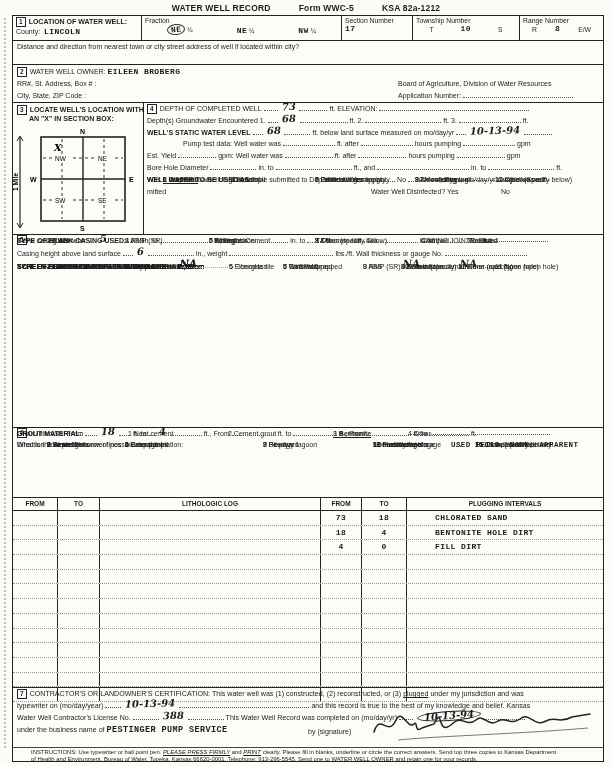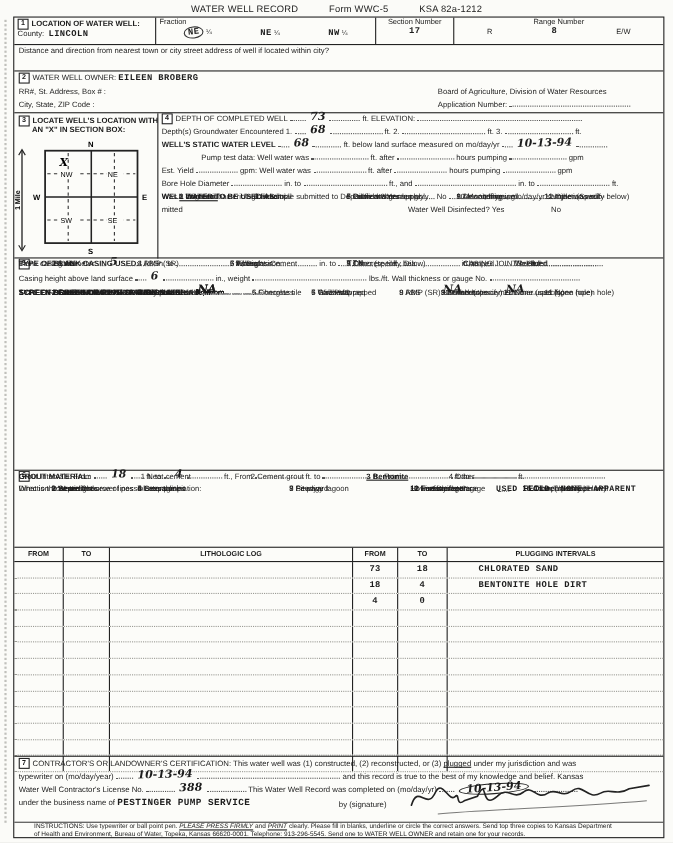--- a/index.html
+++ b/index.html
@@ -1,19 +1,19 @@
 <!DOCTYPE html>
 <html><head>
 <meta charset="utf-8">
 <style>
   html,body{margin:0;padding:0;background:#e8e8e4;}
   .page{position:relative;width:612px;height:766px;background:#fbfbf8;overflow:hidden;
         font-family:"Liberation Sans",sans-serif;color:#1c1c1c;}
   .edge{position:absolute;left:4px;top:18px;height:730px;border-left:2px dotted #9a9a94;opacity:.6;}
-  .hdr{position:absolute;top:3px;left:0;width:100%;text-align:center;font-size:8.5px;font-weight:normal;letter-spacing:.2px;}
+  .hdr{position:absolute;top:3px;left:0;width:100%;text-align:center;font-size:8.5px;font-weight:bold;letter-spacing:.2px;}
   .hdr span{margin:0 14px;}
   .form{position:absolute;left:12px;top:15px;width:590px;height:745px;border:1.6px solid #222;background:#fcfcf9;}
   .sec{position:absolute;left:0;right:0;}
   .bt{border-top:1.4px solid #222;}
   #s1a{top:0;height:24px;display:flex;}
   #s1b{top:24px;height:11px;}
   #s1c{top:35px;height:13px;}
   #s2{top:48px;height:38px;}
   #s34{top:86px;height:132px;}
   #s3{position:absolute;left:0;top:0;width:130px;height:132px;border-right:1.4px solid #222;}
@@ -38,21 +38,21 @@
   .ln5{line-height:12.8px;}
   .ln6{line-height:10px;}
   .opts span{position:absolute;top:0;white-space:nowrap;}
   .abs{position:absolute;top:0;white-space:nowrap;}
   .ul{text-decoration:underline;}
   .uli{text-decoration:underline;font-style:italic;}
   .circ{border:1.4px solid #222;border-radius:50%;padding:1px 6px;transform:rotate(-4deg);display:inline-block;}
   .scrib{border:1.3px solid #333;border-radius:50%;padding:0 3px;transform:rotate(-6deg);display:inline-block;}
   
   .clab{font-size:6.8px;}
-  .cval{text-align:center;}
+  .cval{}
   .spread{display:flex;justify-content:space-around;align-items:flex-end;font-size:6.8px;}
   
   .trow,.thead{display:grid;grid-template-columns:45px 42px 221px 41px 45px auto;}
   .thead{height:12px;border-bottom:1.2px solid #222;}
   .thead span{font-size:6.5px;font-weight:bold;text-align:center;line-height:12px;}
   .trow{height:13.7px;border-bottom:1px dotted #9a9a94;}
   .tc{box-sizing:border-box;font-size:8px;line-height:13px;overflow:hidden;}
   .tcn{text-align:center;}
   .tcp{padding-left:28px;}
   .cb{border-right:1.2px solid #222;height:100%;}
@@ -79,20 +79,28 @@
         <div class="clab">Fraction</div>
         <div class="spread">
           <span><span class="mono scrib">NE</span> <span class="t6">¼</span></span>
           <span><span class="mono">NE</span> <span class="t6">¼</span></span>
           <span><span class="mono">NW</span> <span class="t6">¼</span></span>
         </div>
       </div>
       <div class="cell cval" style="width:71px">
         <div class="clab">Section Number</div>
         <div class="mono">17</div>
+      </div>
+      <div class="cell" style="width:107px">
+        <div class="clab cval">Township Number</div>
+        <div class="spread">
+            <span>T</span>
+            <span class="mono">10</span>
+            <span>S</span>
+          </div>
       </div>
       <div class="cell" style="flex:1">
         <div class="clab cval">Range Number</div>
         <div class="spread">
             <span>R</span>
             <span class="mono">8</span>
             <span>E/W</span>
           </div>
       </div>
     </div>
@@ -396,20 +404,21 @@
             <div class="tc cb tcn mono">18</div>
             <div class="tc cb tcn mono">4</div>
             <div class="tc tcp mono">BENTONITE HOLE DIRT</div>
           </div>
           <div class="trow">
             <div class="tc cb tcn mono"></div>
             <div class="tc cb tcn mono"></div>
             <div class="tc cb"></div>
             <div class="tc cb tcn mono">4</div>
             <div class="tc cb tcn mono">0</div>
+            <div class="tc tcp mono">FILL DIRT</div>
           </div>
           <div class="trow">
             <div class="tc cb tcn mono"></div>
             <div class="tc cb tcn mono"></div>
             <div class="tc cb"></div>
             <div class="tc cb tcn mono"></div>
             <div class="tc cb tcn mono"></div>
             <div class="tc tcp mono"></div>
           </div>
           <div class="trow">

